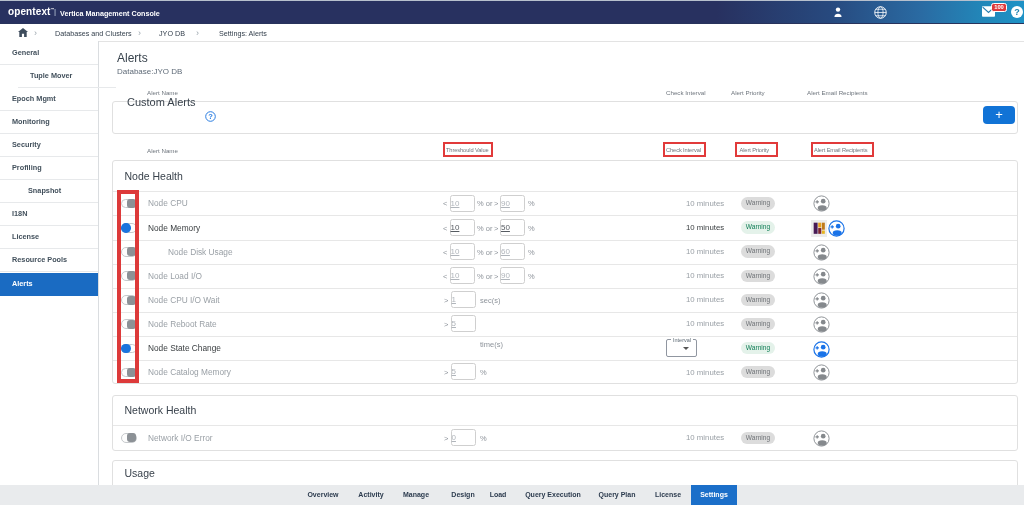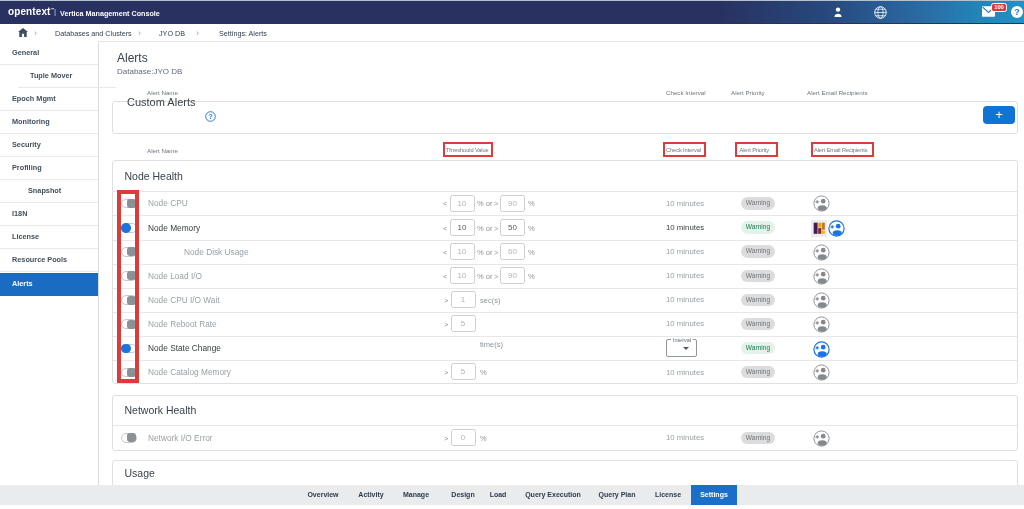--- a/index.html
+++ b/index.html
@@ -30,29 +30,29 @@
   
   .card { position:absolute; background:#fff; border:1px solid #e0e0e0; border-radius:3px; }
   .seclbl { font-size:10.5px; color:#39424c; }
   .hdrlbl { font-size:6.2px; color:#6e757d; }
   .hdrlbl2 { font-size:5.7px; letter-spacing:-0.1px; color:#6e757d; }
   .redbox { position:absolute; border:2px solid #e13a3a; }
   .rowlabel { font-size:8.3px; }
   .gray { color:#9aa0a6; }
   .dark { color:#3c4043; }
   .inp { position:absolute; width:25px; height:17px; border:1px solid #cfcfcf; border-radius:2.5px;
-         font-size:8px; text-align:center; line-height:16px; background:#fff; }
+         font-size:8px; line-height:16px; background:#fff;text-decoration:underline; }
   .inp.gray { color:#b0b5bb; }
   .inp.dark { color:#565b61; }
   .sym { position:absolute; font-size:7.5px; color:#8d939a; }
   .pill { position:absolute; width:34px; height:12.5px; border-radius:7px; font-size:6.6px;
           text-align:center; line-height:12.5px; }
   .pilloff { background:#dcdcdc; color:#6f7377; }
   .pillon { background:#e4f2ea; color:#0e7d55; }
-  .mins { position:absolute; font-size:7.8px; width:50px; }
+  .mins { position:absolute; font-size:7.8px; width:50px;margin-left:20px; }
 
   
   .tg { position:absolute; width:16px; height:9.5px; border:1px solid #c6c9cc; border-radius:5px; background:#fdfdfd; }
   .tg .knoboff { position:absolute; right:-0.5px; top:-0.8px; width:9px; height:9px; background:#8c9196; border-radius:3px; }
   .tg .knobon  { position:absolute; left:-0.5px; top:-0.8px; width:9.5px; height:9.5px; background:#1b74dd; border-radius:50%; }
 
   #footer { left:0; top:485px; width:1024px; height:20px; background:#e9ebed; }
   .ftab { position:absolute; top:485px; height:20px; line-height:20px; font-size:7px; font-weight:bold;
           color:#2c3b4e; transform:translateX(-50%); white-space:nowrap; }
 </style>
@@ -185,21 +185,21 @@
 <svg class="abs" style="left:827.5px; top:220.0px;" width="17" height="17" viewBox="0 0 17 17">
 <circle cx="8.5" cy="8.5" r="7.6" fill="none" stroke="#1a73e8" stroke-width="1.2"></circle>
 <circle cx="10.2" cy="6.2" r="2.35" fill="#1a73e8"></circle>
 <ellipse cx="9.2" cy="13" rx="4.5" ry="2.7" fill="#1a73e8"></ellipse>
 <path d="M4.2 5.2 V8.6 M2.5 6.9 H5.9" stroke="#1a73e8" stroke-width="1.2" fill="none"></path>
 </svg>
 <div class="abs" style="left:113px; top:239.5px; width:904px; height:1px; background:#e7e7e7;"></div>
 <div class="tg" style="left:120.5px; top:247.1px;">
       <div class="knoboff"></div>
     </div>
-<div class="abs rowlabel gray" style="left:164px; top:246.6px;padding-left:20px;">Node Disk Usage</div>
+<div class="abs rowlabel gray" style="left:148px; top:246.6px;padding-left:20px;">Node Disk Usage</div>
 <div class="sym" style="left:443px; top:247.6px;">&lt;</div>
 <div class="inp gray" style="left:449.5px; top:242.9px;">10</div>
 <div class="sym" style="left:477px; top:247.6px;">% or</div>
 <div class="sym" style="left:494px; top:247.6px;">&gt;</div>
 <div class="inp gray" style="left:500px; top:242.9px;">60</div>
 <div class="sym" style="left:528px; top:247.6px;">%</div>
 <div class="mins gray" style="left:666px; top:247.1px;">10 minutes</div>
 <div class="pill pilloff" style="left:741px; top:245.4px;">Warning</div>
 <svg class="abs" style="left:812.5px; top:243.6px;" width="17" height="17" viewBox="0 0 17 17">
 <circle cx="8.5" cy="8.5" r="7.6" fill="none" stroke="#85898d" stroke-width="0.9"></circle>

